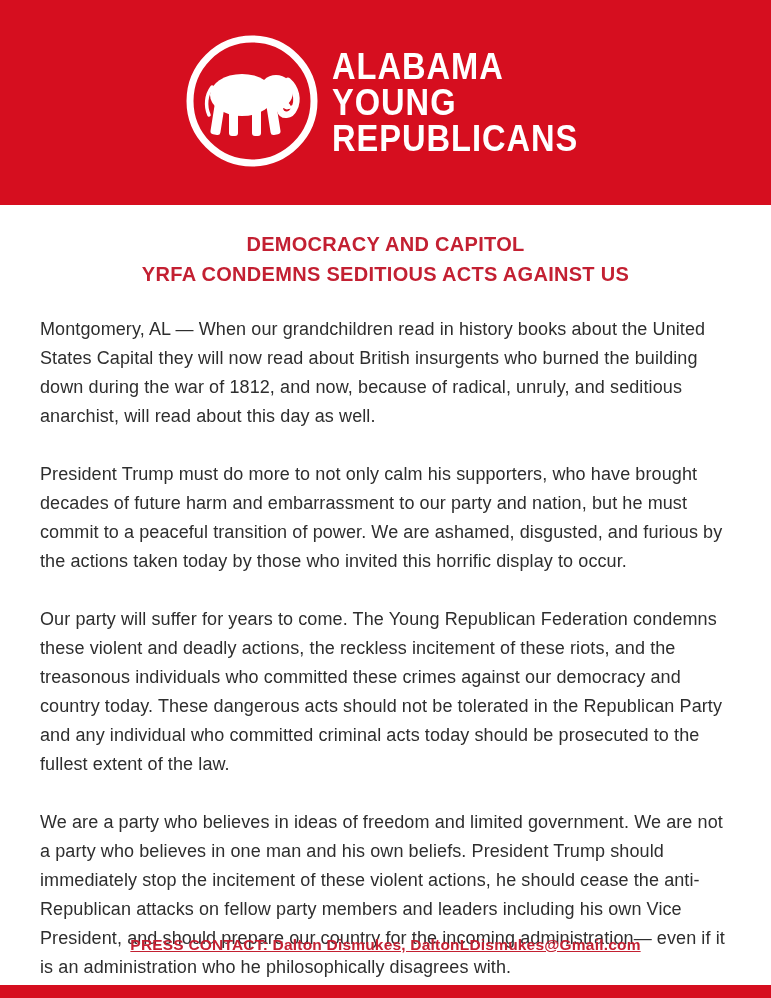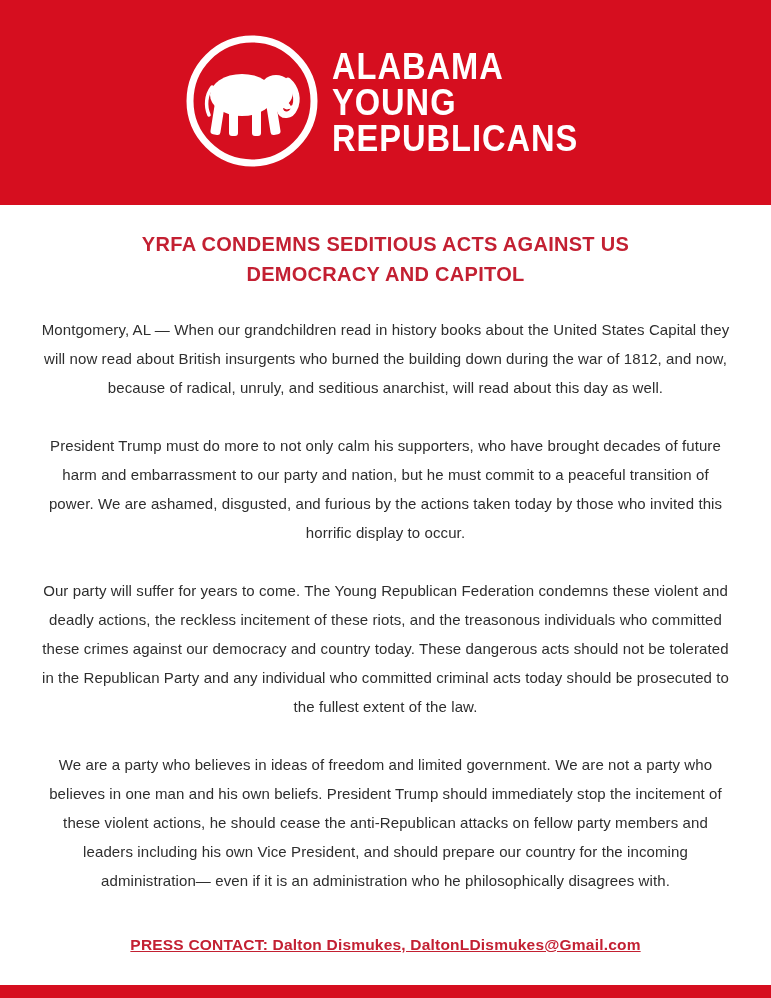--- a/index.html
+++ b/index.html
@@ -53,24 +53,23 @@
     font-weight:700;
     font-size:20px;
     line-height:30px;
     letter-spacing:0.3px;
   }
 
   
   .body-copy{
     padding:26px 40px 0 40px;
     color:var(--body-text);
-    font-size:15px;
+    font-size:18px;
     line-height:29px;
     letter-spacing:0.1px;
-    text-align:center;
   }
   .body-copy p{
     margin:0 0 29px 0;
   }
 
   
   .press-contact{
     position:absolute;
     left:0;
     right:0;
@@ -120,22 +119,22 @@
       </svg>
     </div>
     <div class="wordmark">
       <div>ALABAMA</div>
       <div>YOUNG</div>
       <div>REPUBLICANS</div>
     </div>
   </div>
 
   <div class="headline">
+    <div>DEMOCRACY AND CAPITOL</div>
     <div>YRFA CONDEMNS SEDITIOUS ACTS AGAINST US</div>
-    <div>DEMOCRACY AND CAPITOL</div>
   </div>
 
   <div class="body-copy">
     <p>Montgomery, AL — When our grandchildren read in history books about the United States Capital they will now read about British insurgents who burned the building down during the war of 1812, and now, because of radical, unruly, and seditious anarchist, will read about this day as well.</p>
     <p>President Trump must do more to not only calm his supporters, who have brought decades of future harm and embarrassment to our party and nation, but he must commit to a peaceful transition of power. We are ashamed, disgusted, and furious by the actions taken today by those who invited this horrific display to occur.</p>
     <p>Our party will suffer for years to come. The Young Republican Federation condemns these violent and deadly actions, the reckless incitement of these riots, and the treasonous individuals who committed these crimes against our democracy and country today. These dangerous acts should not be tolerated in the Republican Party and any individual who committed criminal acts today should be prosecuted to the fullest extent of the law.</p>
     <p>We are a party who believes in ideas of freedom and limited government. We are not a party who believes in one man and his own beliefs. President Trump should immediately stop the incitement of these violent actions, he should cease the anti-Republican attacks on fellow party members and leaders including his own Vice President, and should prepare our country for the incoming administration— even if it is an administration who he philosophically disagrees with.</p>
   </div>
 
   <div class="press-contact">PRESS CONTACT: Dalton Dismukes, DaltonLDismukes@Gmail.com</div>

